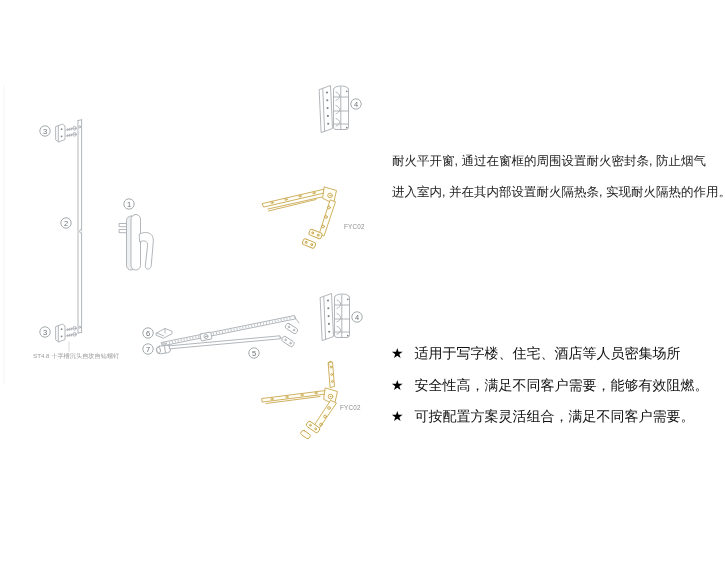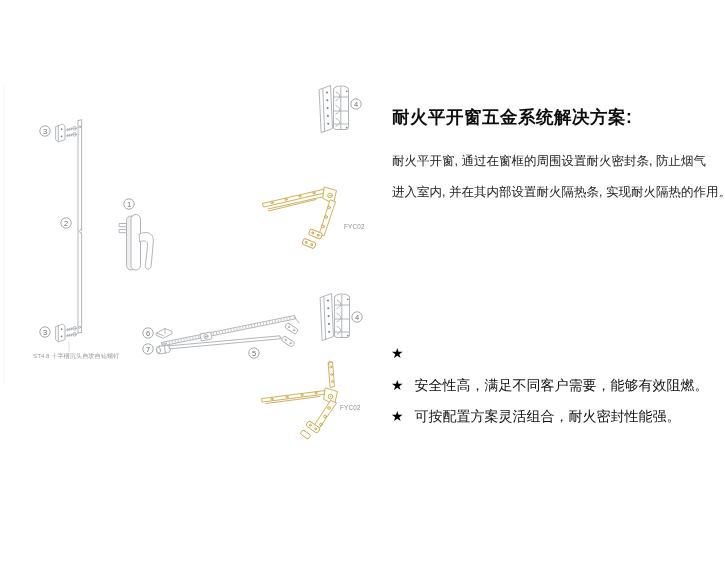--- a/index.html
+++ b/index.html
@@ -252,34 +252,34 @@
     <g class="callout" transform="translate(148,333)">
       <circle class="cln" r="5.2"></circle>
         <text class="cnum" y="2.7">6</text>
     </g>
     <g class="callout" transform="translate(148,349)">
       <circle class="cln" r="5.2"></circle>
         <text class="cnum" y="2.7">7</text>
     </g>
   </svg>
 
-  <h1 class="title">耐火平开窗五金系统解决方案:</h1>
 
   <div class="para">
     <div>耐火平开窗, 通过在窗框的周围设置耐火密封条, 防止烟气</div>
     <div>进入室内, 并在其内部设置耐火隔热条, 实现耐火隔热的作用。</div>
   </div>
 
   <ul class="bullets">
     <li>
       <span class="star">★</span>
+      <span>适用于写字楼、住宅、酒店等人员密集场所</span>
     </li>
     <li>
       <span class="star">★</span>
       <span>安全性高，满足不同客户需要，能够有效阻燃。</span>
     </li>
     <li>
       <span class="star">★</span>
-      <span>可按配置方案灵活组合，耐火密封性能强。</span>
+      <span>可按配置方案灵活组合，满足不同客户需要。</span>
     </li>
   </ul>
 
 </div>
 
 </body></html>

